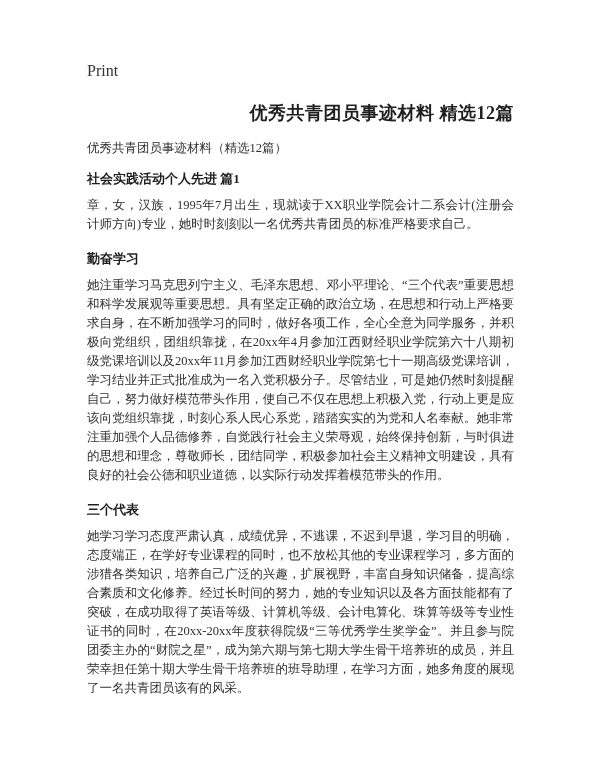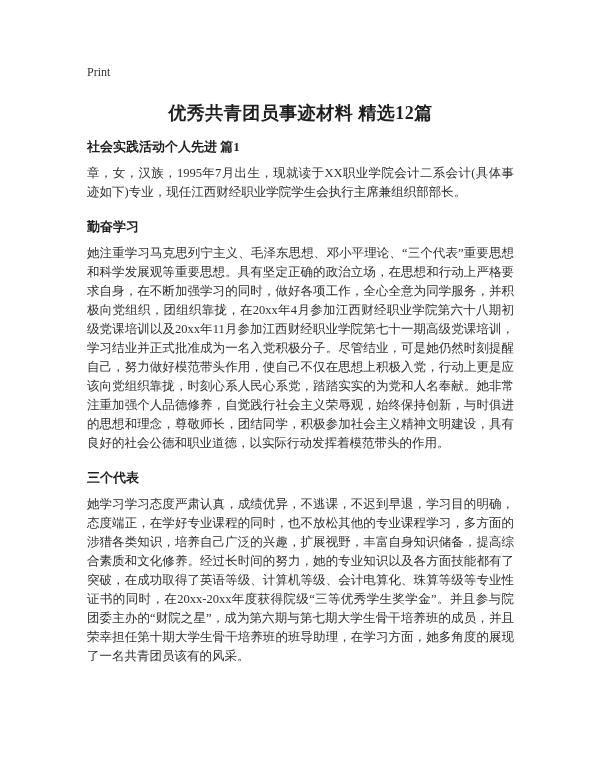--- a/index.html
+++ b/index.html
@@ -13,31 +13,31 @@
     font-family: "Liberation Serif", "DejaVu Serif", serif;
     color: #2f2f2f;
   }
   .page {
     width: 600px;
     height: 776px;
     padding: 62px 86px 30px 87px;
     background: #ffffff;
   }
   .print-link {
-    font-size: 12px;
+    font-size: 16px;
     line-height: 14px;
     color: #333333;
     display: inline-block;
     cursor: pointer;
   }
   .doc-title {
     font-size: 18px;
     line-height: 24px;
     font-weight: bold;
-    text-align: center;
+    text-align: right;
     color: #1f1f1f;
     margin-top: 21px;
     letter-spacing: 0.5px;
   }
   .doc-subtitle {
     font-size: 12.5px;
     line-height: 17px;
     margin-top: 15px;
     color: #2f2f2f;
   }
@@ -66,24 +66,25 @@
 </style>
 </head>
 <body>
 
 <div class="page">
 
   <div class="print-link">Print</div>
 
   <h1 class="doc-title">优秀共青团员事迹材料 精选12篇</h1>
 
+  <p class="doc-subtitle">优秀共青团员事迹材料（精选12篇）</p>
 
   <h2 class="part-heading">社会实践活动个人先进 篇1</h2>
 
-  <p class="body-para">章，女，汉族，1995年7月出生，现就读于XX职业学院会计二系会计(具体事迹如下)专业，现任江西财经职业学院学生会执行主席兼组织部部长。</p>
+  <p class="body-para">章，女，汉族，1995年7月出生，现就读于XX职业学院会计二系会计(注册会计师方向)专业，她时时刻刻以一名优秀共青团员的标准严格要求自己。</p>
 
 
   <h3 class="sub-heading">勤奋学习</h3>
 
   <p class="body-para">她注重学习马克思列宁主义、毛泽东思想、邓小平理论、“三个代表”重要思想和科学发展观等重要思想。具有坚定正确的政治立场，在思想和行动上严格要求自身，在不断加强学习的同时，做好各项工作，全心全意为同学服务，并积极向党组织，团组织靠拢，在20xx年4月参加江西财经职业学院第六十八期初级党课培训以及20xx年11月参加江西财经职业学院第七十一期高级党课培训，学习结业并正式批准成为一名入党积极分子。尽管结业，可是她仍然时刻提醒自己，努力做好模范带头作用，使自己不仅在思想上积极入党，行动上更是应该向党组织靠拢，时刻心系人民心系党，踏踏实实的为党和人名奉献。她非常注重加强个人品德修养，自觉践行社会主义荣辱观，始终保持创新，与时俱进的思想和理念，尊敬师长，团结同学，积极参加社会主义精神文明建设，具有良好的社会公德和职业道德，以实际行动发挥着模范带头的作用。</p>
 
   <h3 class="sub-heading">三个代表</h3>
 
   <p class="body-para">她学习学习态度严肃认真，成绩优异，不逃课，不迟到早退，学习目的明确，态度端正，在学好专业课程的同时，也不放松其他的专业课程学习，多方面的涉猎各类知识，培养自己广泛的兴趣，扩展视野，丰富自身知识储备，提高综合素质和文化修养。经过长时间的努力，她的专业知识以及各方面技能都有了突破，在成功取得了英语等级、计算机等级、会计电算化、珠算等级等专业性证书的同时，在20xx-20xx年度获得院级“三等优秀学生奖学金”。并且参与院团委主办的“财院之星”，成为第六期与第七期大学生骨干培养班的成员，并且荣幸担任第十期大学生骨干培养班的班导助理，在学习方面，她多角度的展现了一名共青团员该有的风采。</p>
 

